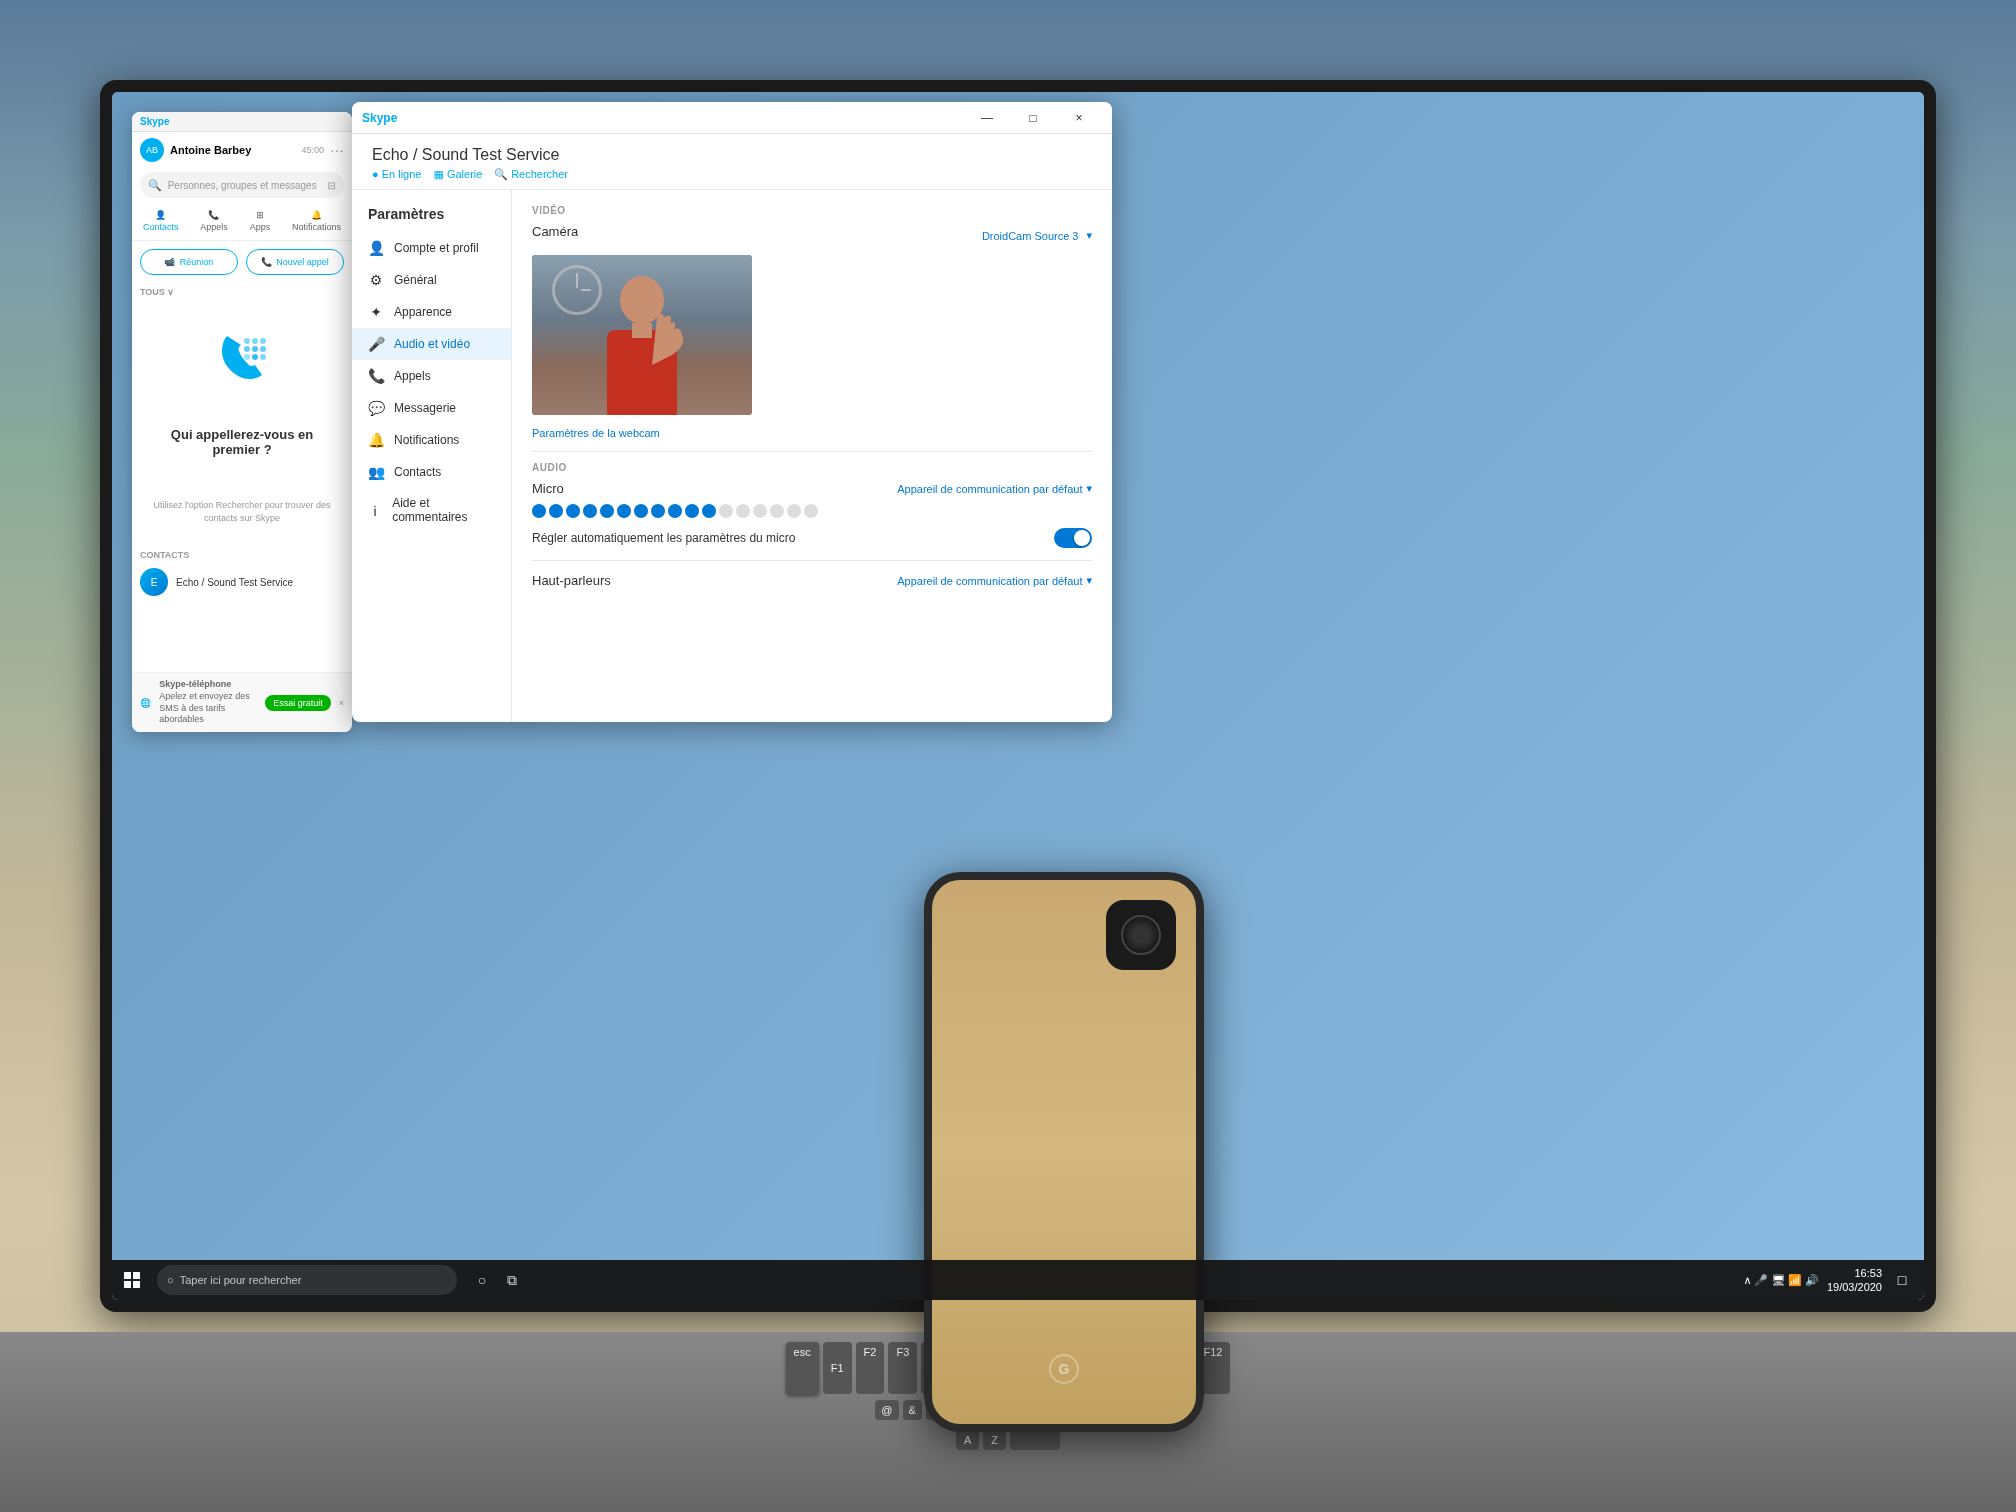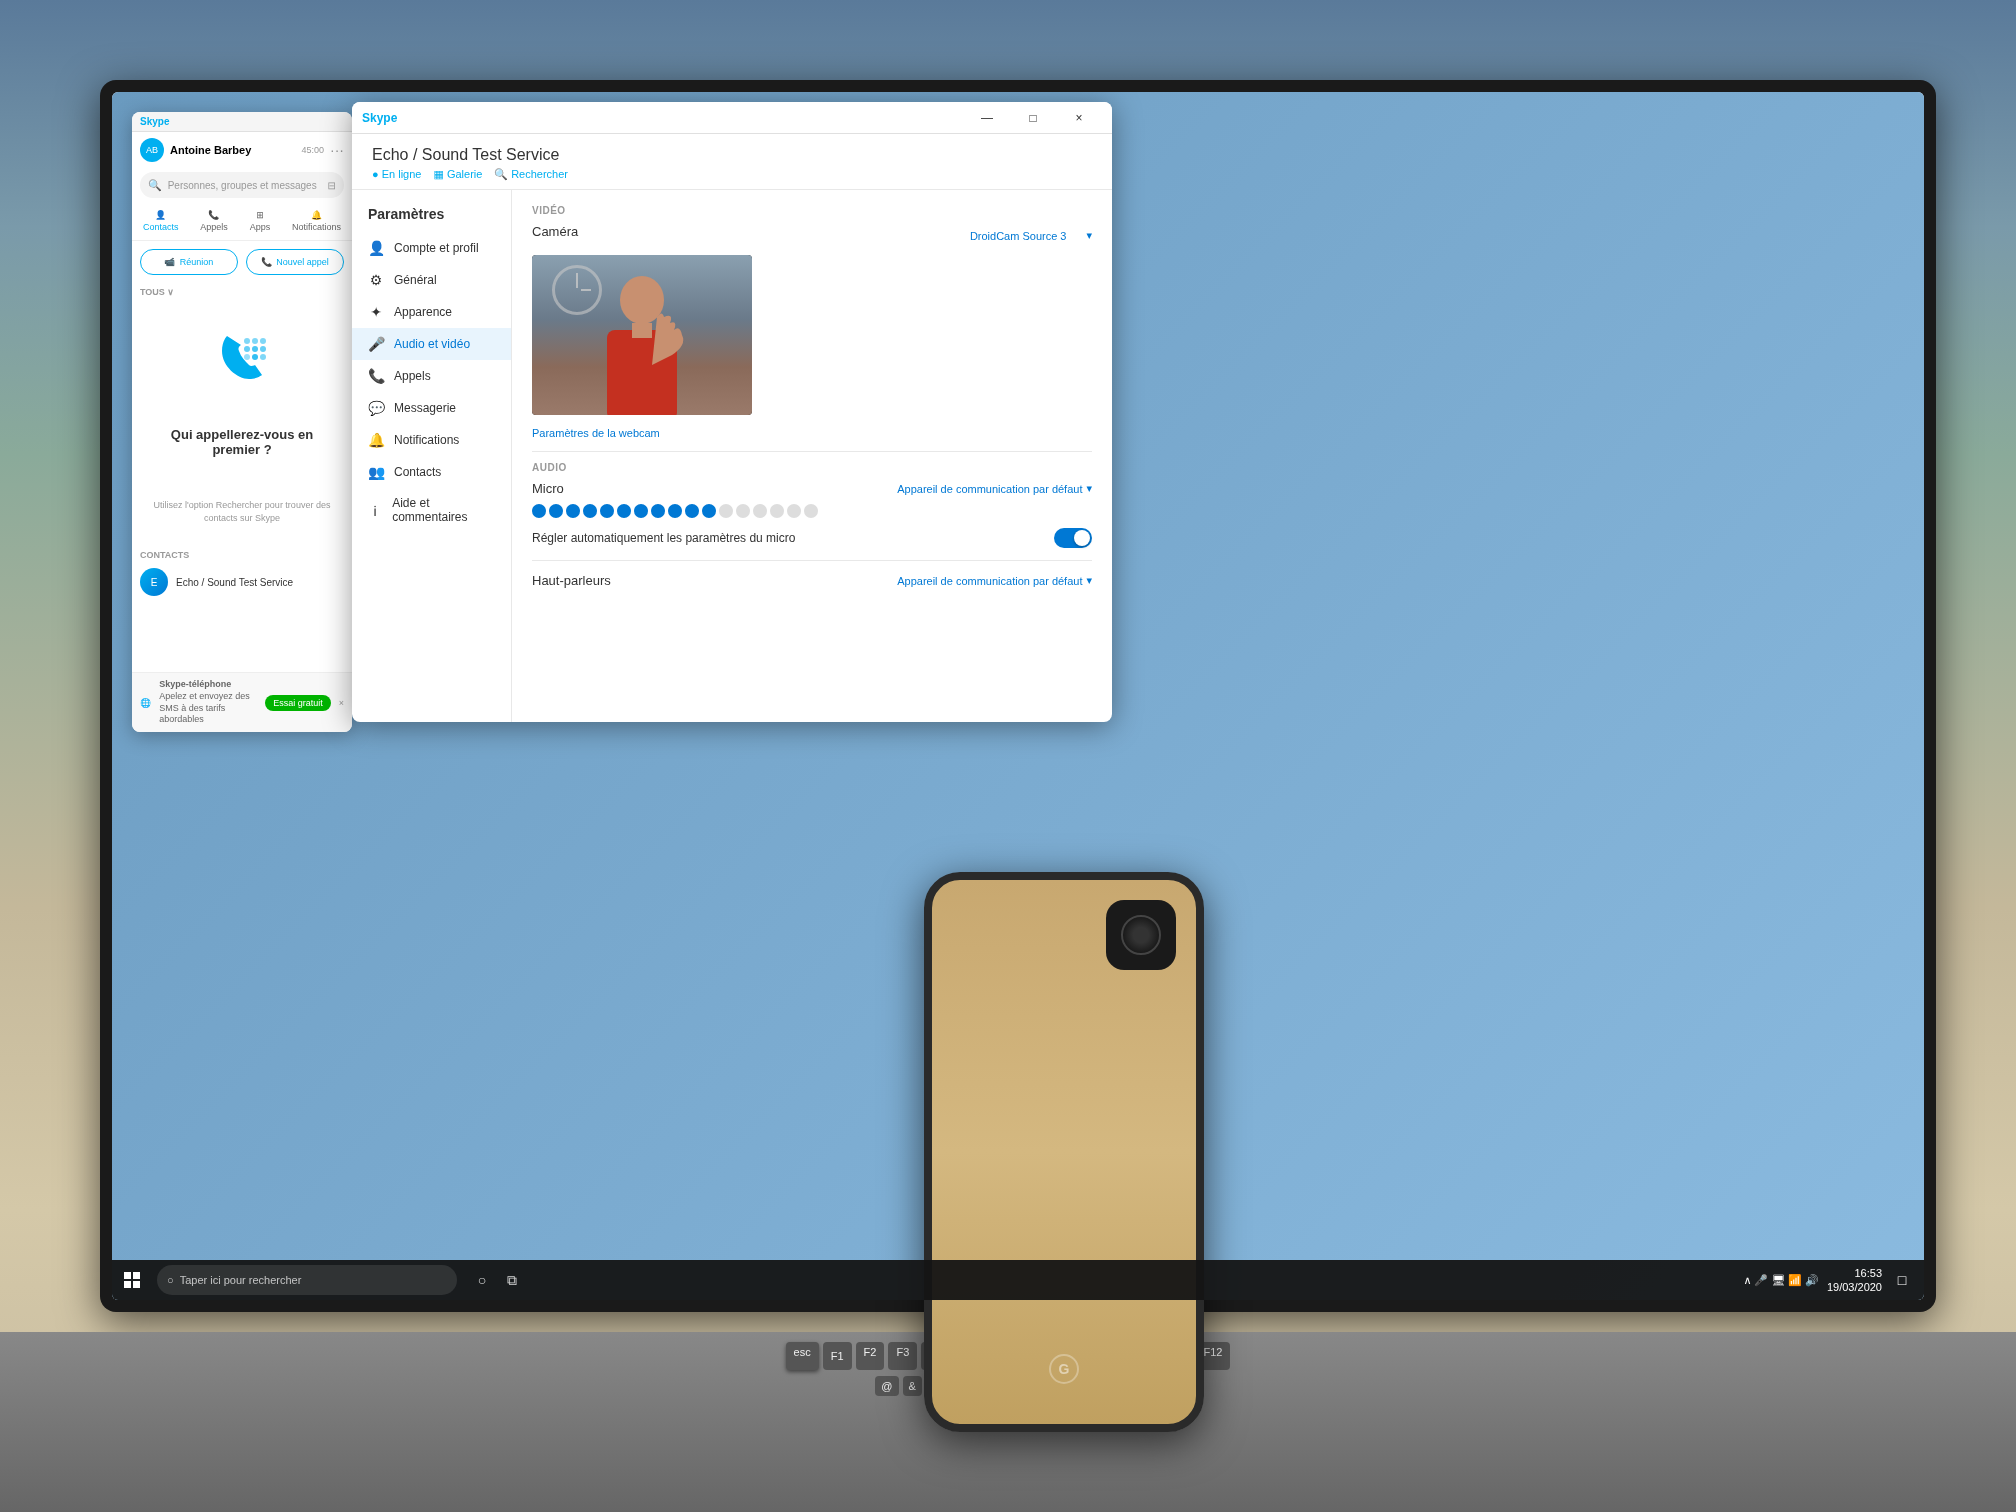--- a/index.html
+++ b/index.html
@@ -375,21 +375,21 @@
       justify-content: space-between;
       align-items: center;
       margin-bottom: 8px;
     }
 
     .video-source-select {
       font-size: 11px;
       color: #0078d4;
       display: flex;
       align-items: center;
-      gap: 20px;
+      gap: 8px;
     }
 
     .camera-preview {
       width: 220px;
       height: 160px;
       background: #1a1a1a;
       border-radius: 4px;
       overflow: hidden;
       margin-bottom: 12px;
       position: relative;
@@ -888,21 +888,21 @@
     </div>
 
     <div class="phone-google-g">G</div>
   </div>
 
   <div style="position:absolute; bottom:0; left:0; right:0; height:180px; background: linear-gradient(180deg, #888 0%, #666 100%); z-index:5;">
 
     <div style="padding:10px; display:flex; flex-direction:column; gap:6px;">
       <div style="display:flex; gap:4px; justify-content:center;">
         <div style="background:#555; color:#eee; font-size:11px; padding:4px 8px; border-radius:4px; box-shadow:0 2px 4px rgba(0,0,0,0.5);">esc</div>
-        <div style="background:#555; color:#eee; font-size:11px; padding:8px 8px; border-radius:4px;">F1</div>
+        <div style="background:#555; color:#eee; font-size:11px; padding:20px 8px; border-radius:4px;">F1</div>
         <div style="background:#555; color:#eee; font-size:11px; padding:4px 8px; border-radius:4px;">F2</div>
         <div style="background:#555; color:#eee; font-size:11px; padding:4px 8px; border-radius:4px;">F3</div>
         <div style="background:#555; color:#eee; font-size:11px; padding:4px 8px; border-radius:4px;">F4</div>
         <div style="background:#555; color:#eee; font-size:11px; padding:4px 8px; border-radius:4px;">F5</div>
         <div style="background:#555; color:#eee; font-size:11px; padding:4px 8px; border-radius:4px;">F6</div>
         <div style="background:#555; color:#eee; font-size:11px; padding:4px 8px; border-radius:4px;">F7</div>
         <div style="background:#555; color:#eee; font-size:11px; padding:4px 8px; border-radius:4px;">F8</div>
         <div style="background:#555; color:#eee; font-size:11px; padding:4px 8px; border-radius:4px;">F9</div>
         <div style="background:#555; color:#eee; font-size:11px; padding:4px 8px; border-radius:4px;">F10</div>
         <div style="background:#555; color:#eee; font-size:11px; padding:4px 8px; border-radius:4px;">F11</div>

